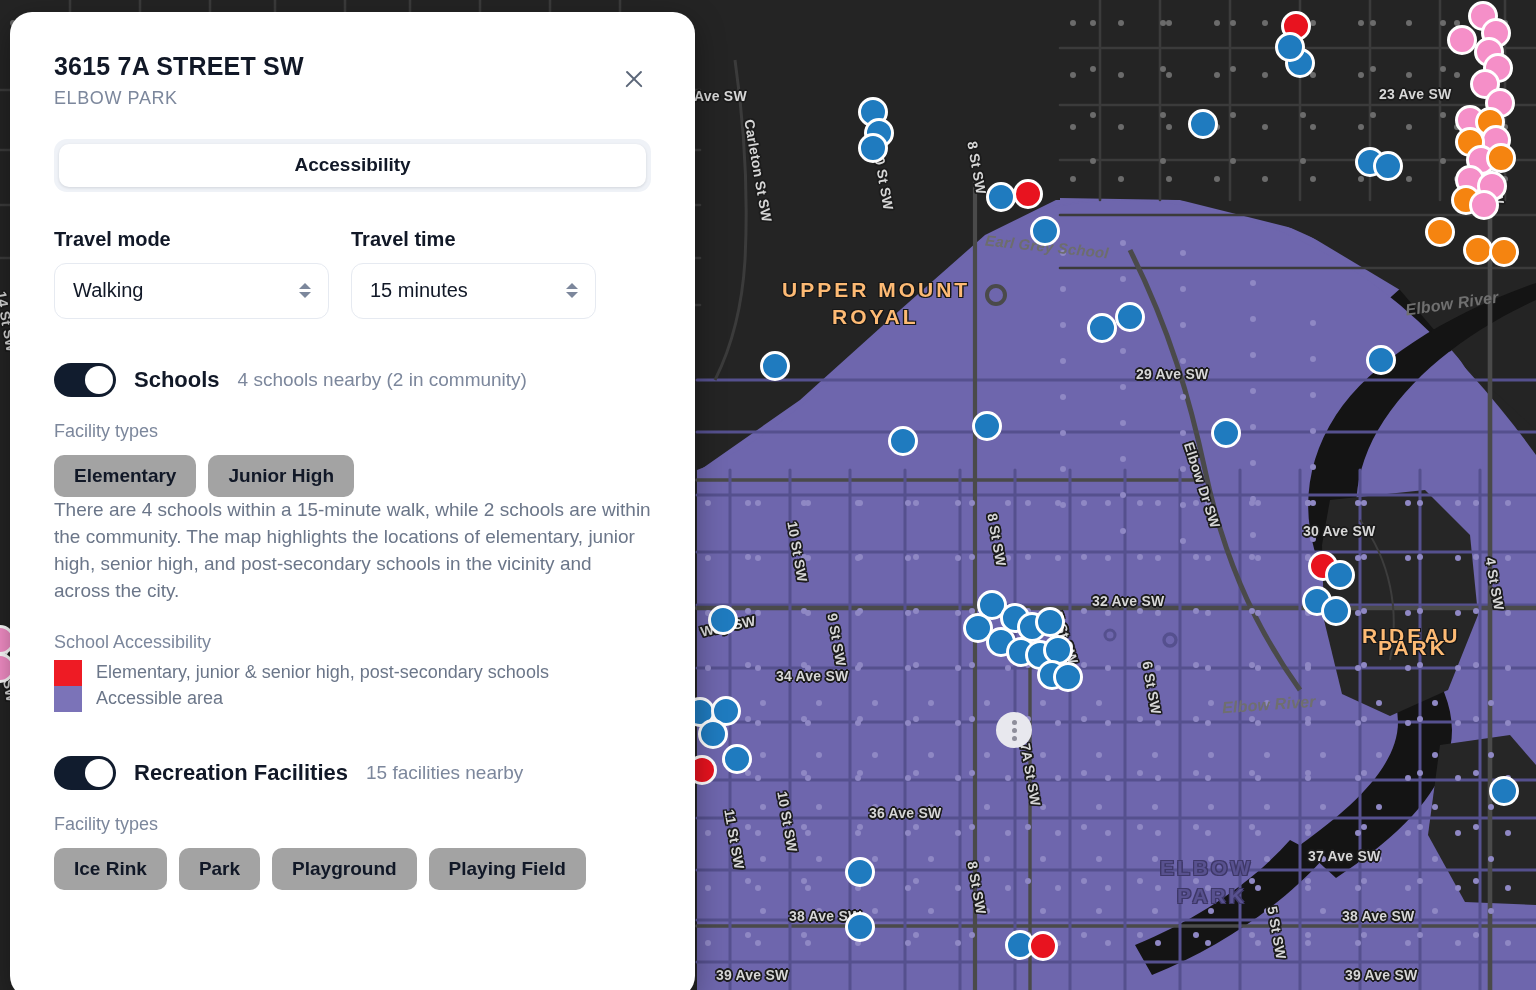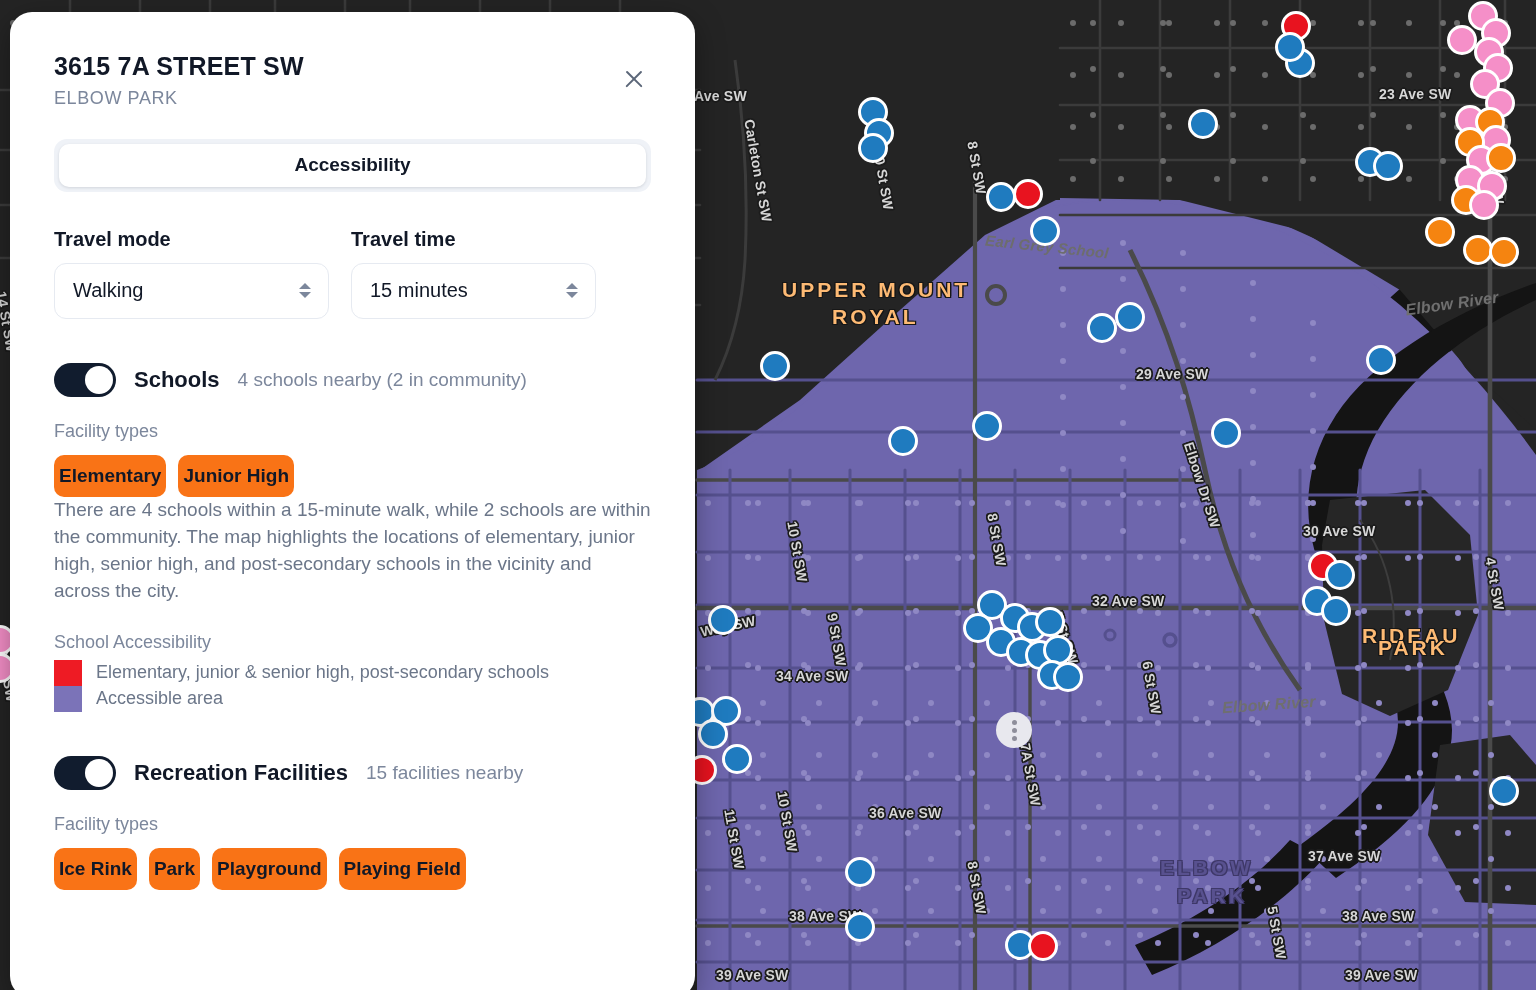--- a/index.html
+++ b/index.html
@@ -156,21 +156,21 @@
     position:absolute; right:3px; top:3px; width:28px; height:28px;
     border-radius:50%; background:#fff;
   }
   .toggle-title { font-size: 22px; font-weight: 700; color:#111827; }
   .toggle-sub { font-size: 19px; color:#7c879c; }
 
   .sub-head { margin-top: 24px; font-size: 18px; color:#7c879c; }
 
   .chips { margin-top: 13px; display:flex; gap: 12px; flex-wrap: wrap; }
   .chip {
-    background:#f97316; border-radius: 10px; padding: 10px 5px;
+    background:#a3a3a3; border-radius: 10px; padding: 10px 20px;
     font-size: 19px; font-weight: 700; color:#111827; cursor:pointer;
   }
 
   .desc {
     font-size: 19px; line-height: 1.42; color:#6b7689;
     max-width: 600px;
   }
 
   .legend-head { margin-top: 27px; font-size: 18px; color:#7c879c; }
   .legend { margin-top: 7px; }

